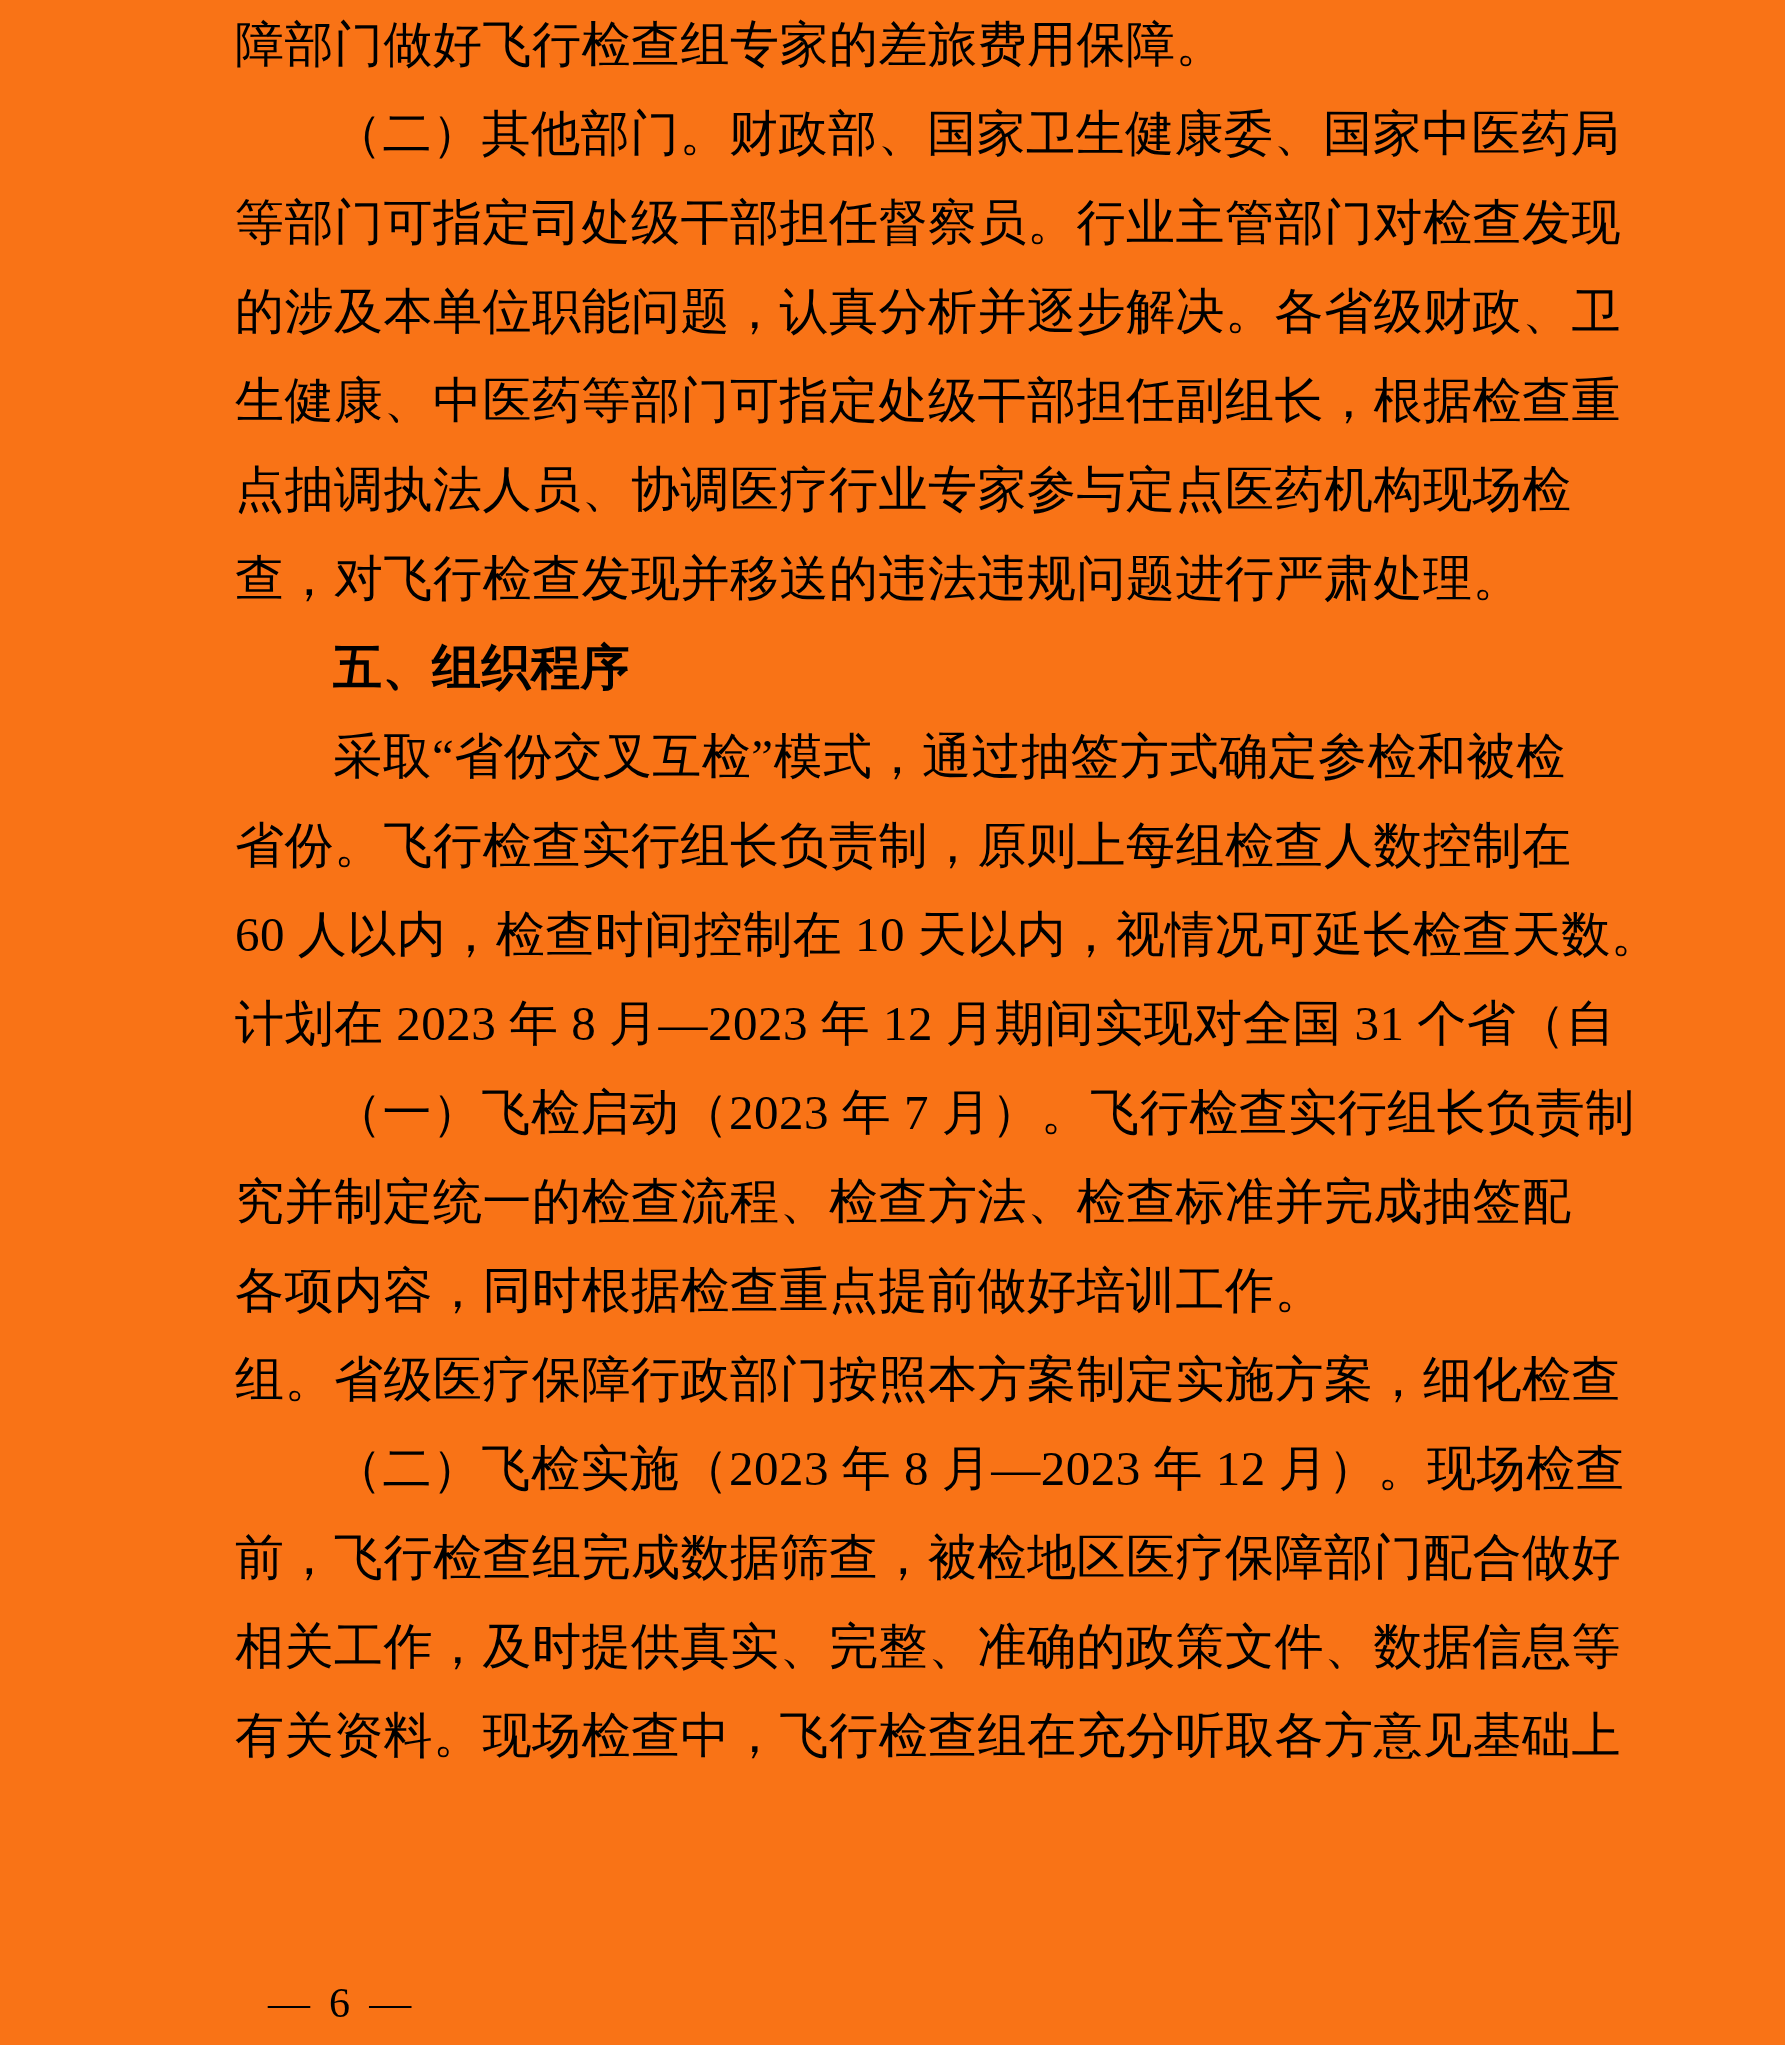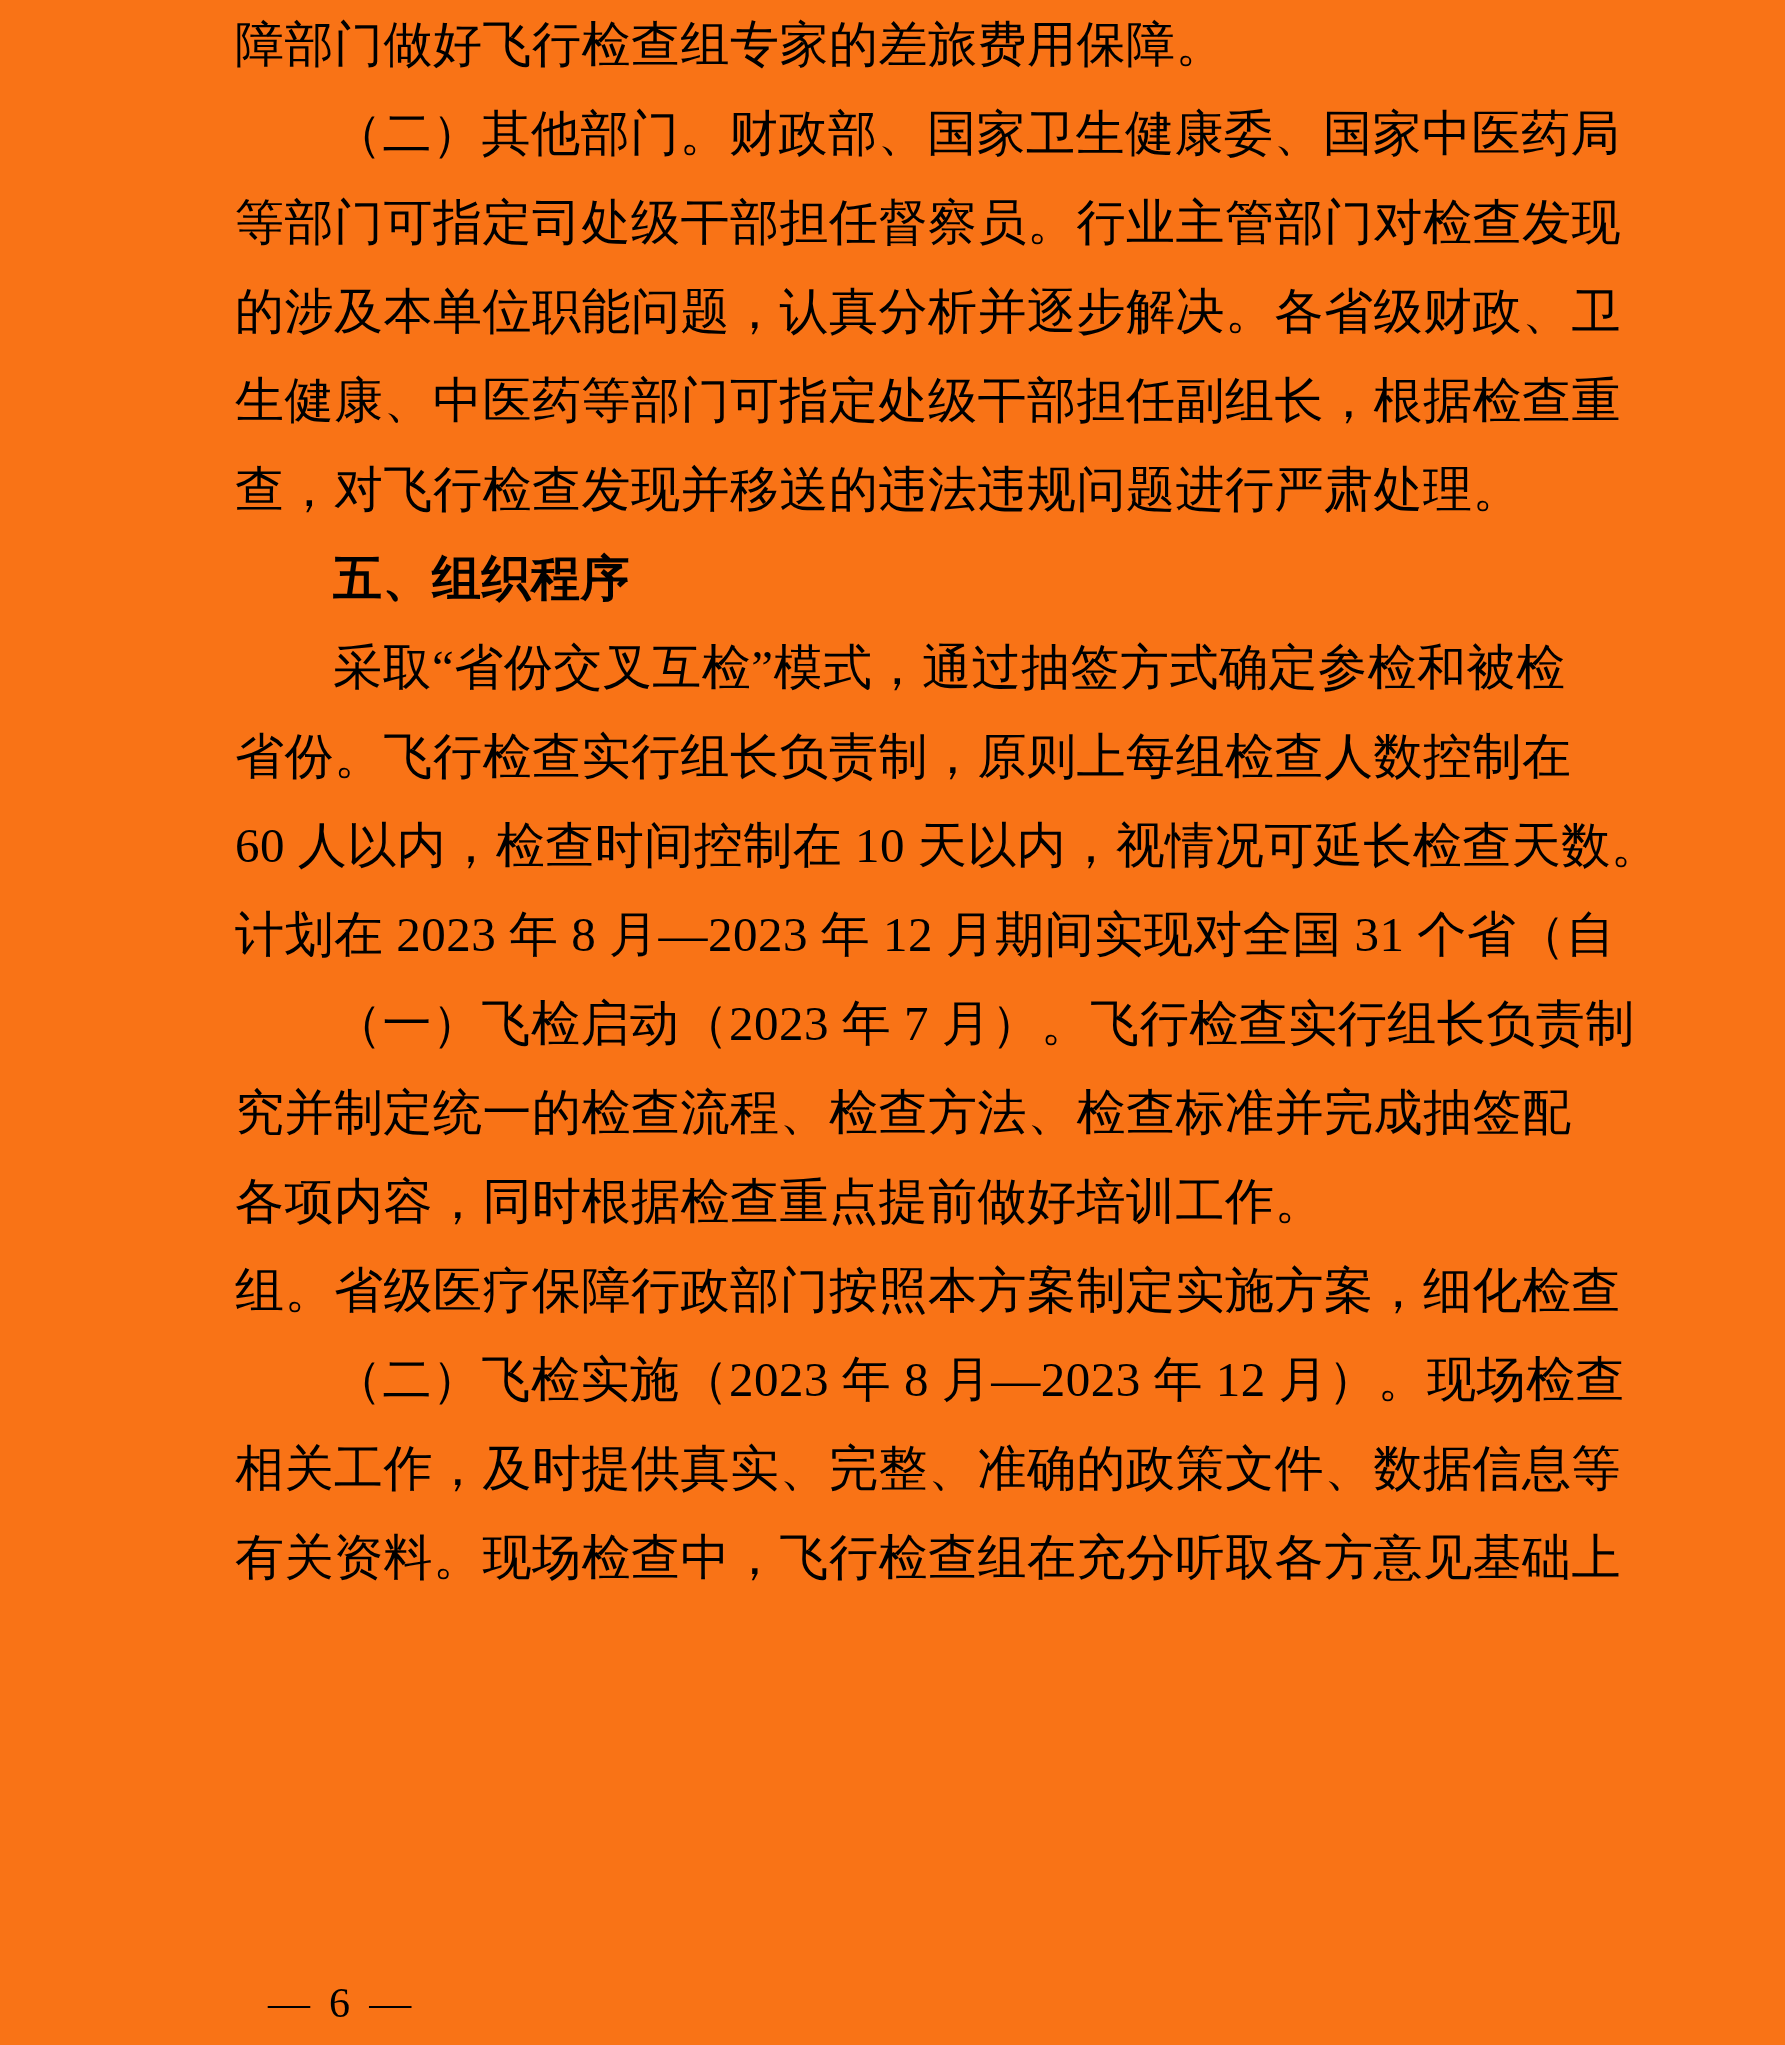--- a/index.html
+++ b/index.html
@@ -58,31 +58,33 @@
 </head>
 <body>
 
 <div class="page">
   <div class="doc-body">
       <div class="line"><span class="seg-body">障部门做好飞行检查组专家的差旅费用保障。</span></div>
       <div class="line indent"><span class="seg-kai-strong">（二）其他部门。</span><span class="seg-body">财政部、国家卫生健康委、国家中医药局</span></div>
       <div class="line"><span class="seg-body">等部门可指定司处级干部担任督察员。行业主管部门对检查发现</span></div>
       <div class="line"><span class="seg-body">的涉及本单位职能问题，认真分析并逐步解决。各省级财政、卫</span></div>
       <div class="line"><span class="seg-body">生健康、中医药等部门可指定处级干部担任副组长，根据检查重</span></div>
+      <div class="line"><span class="seg-body">点抽调执法人员、协调医疗行业专家参与定点医药机构现场检</span></div>
       <div class="line"><span class="seg-body">查，对飞行检查发现并移送的违法违规问题进行严肃处理。</span></div>
       <div class="line indent"><span class="seg-hei-heading">五、组织程序</span></div>
       <div class="line indent"><span class="seg-body">采取“省份交叉互检”模式，通过抽签方式确定参检和被检</span></div>
       <div class="line"><span class="seg-body">省份。飞行检查实行组长负责制，原则上每组检查人数控制在</span></div>
       <div class="line"><span class="seg-body">60 人以内，检查时间控制在 10 天以内，视情况可延长检查天数。</span></div>
       <div class="line"><span class="seg-body">计划在 2023 年 8 月—2023 年 12 月期间实现对全国 31 个省（自</span></div>
       <div class="line indent"><span class="seg-kai-strong">（一）飞检启动（2023 年 7 月）。</span><span class="seg-body">飞行检查实行组长负责制</span></div>
       <div class="line"><span class="seg-body">究并制定统一的检查流程、检查方法、检查标准并完成抽签配</span></div>
       <div class="line"><span class="seg-body">各项内容，同时根据检查重点提前做好培训工作。</span></div>
       <div class="line"><span class="seg-body">组。省级医疗保障行政部门按照本方案制定实施方案，细化检查</span></div>
       <div class="line indent"><span class="seg-kai-strong">（二）飞检实施（2023 年 8 月—2023 年 12 月）。</span><span class="seg-body">现场检查</span></div>
+      <div class="line"><span class="seg-body">前，飞行检查组完成数据筛查，被检地区医疗保障部门配合做好</span></div>
       <div class="line"><span class="seg-body">相关工作，及时提供真实、完整、准确的政策文件、数据信息等</span></div>
       <div class="line"><span class="seg-body">有关资料。现场检查中，飞行检查组在充分听取各方意见基础上</span></div>
     </div>
   <div class="page-footer">
     <span>— 6 —</span>
   </div>
 </div>
 
 
 </body></html>

